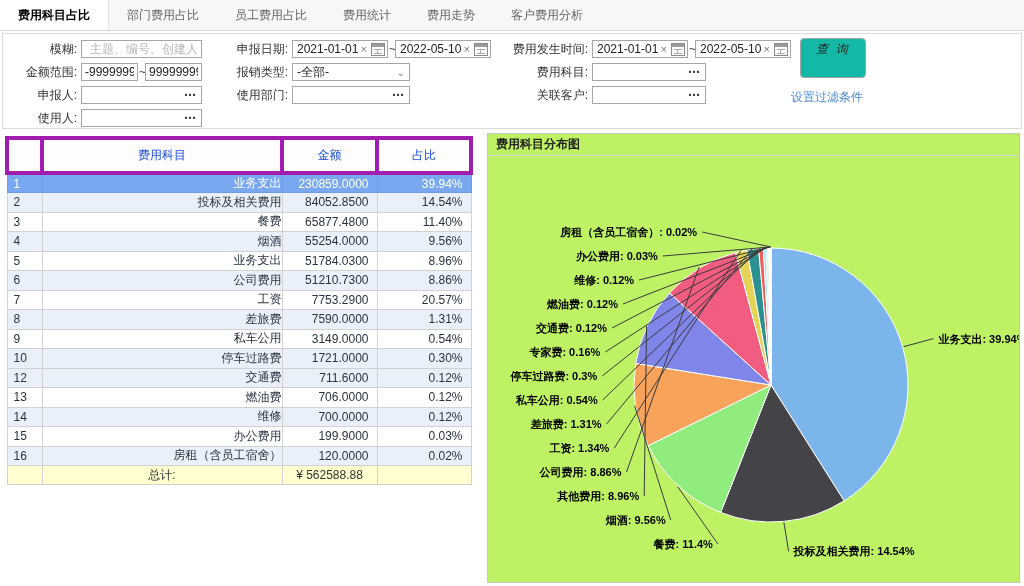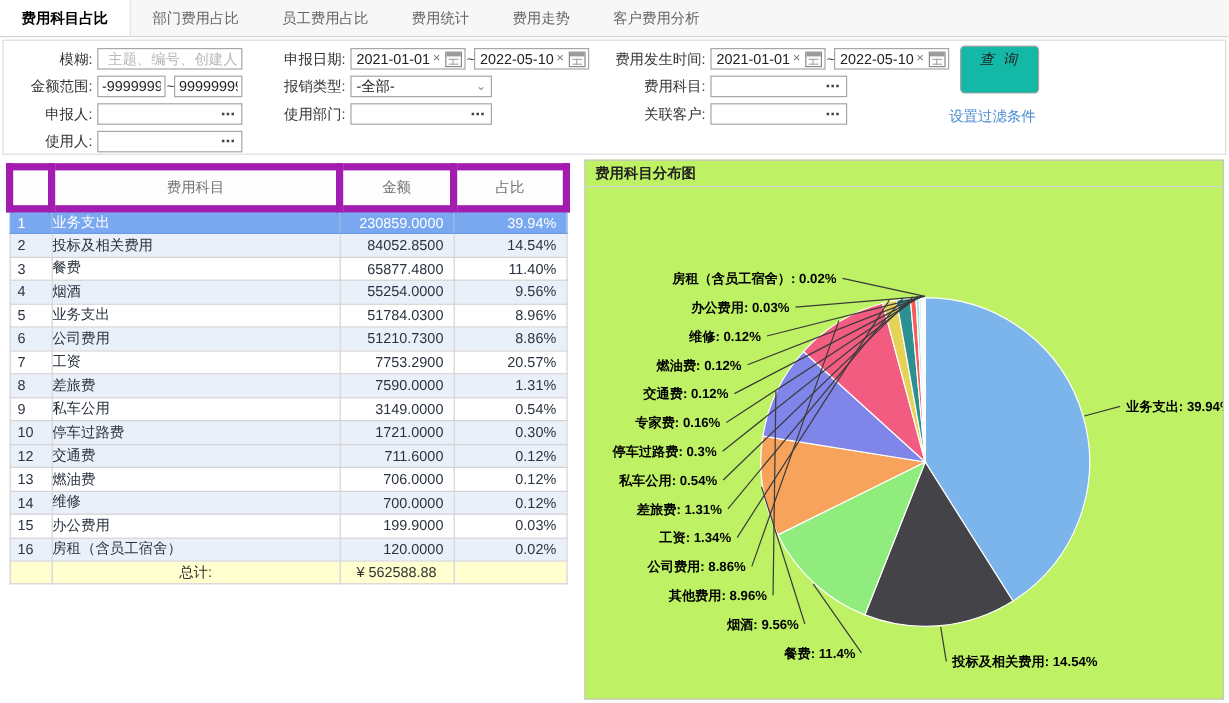--- a/index.html
+++ b/index.html
@@ -25,24 +25,24 @@
       background:linear-gradient(#aaa,#aaa) 0 0/8px 1px no-repeat, linear-gradient(#aaa,#aaa) 0 4px/8px 1px no-repeat, linear-gradient(#aaa,#aaa) 3px 0/1px 5px no-repeat; }
   .tilde { position:absolute; line-height:18px; color:#444; }
   .dots { color:#444; padding:0 4px; cursor:pointer; letter-spacing:1px; font-weight:bold; }
   .chev { margin:0 4px; color:#8a8a8a; font-size:10px; cursor:pointer; }
   .btn-query { position:absolute; width:66px; height:40px; border:1px solid #a6a6a6; border-radius:4px; background:#14b8a6; text-align:center; line-height:20px; color:#222; cursor:pointer; letter-spacing:2px;font-style:italic; }
   .linkblue { position:absolute; color:#4a8bd4; cursor:pointer; line-height:18px; }
 
   
   .tablewrap { position:absolute; left:5px; top:136px; width:464px; }
   table.grid { border-collapse:collapse; table-layout:fixed; width:464px; }
-  table.grid th { height:35px; font-weight:normal; color:#737373; background:#fdfdfd; border:6px solid #a21caf; text-align:center; }
+  table.grid th { height:35px; font-weight:normal; color:#1d4ed8; background:#fdfdfd; border:4px solid #a21caf; text-align:center; }
   table.grid td { height:19.5px; border:1px solid #d2d2d2; color:#2a3340; overflow:hidden; white-space:nowrap; }
   td.c-no { padding-left:6px; text-align:left; }
-  td.c-sub { text-align:left; }
+  td.c-sub { text-align:right; }
   td.c-amt, td.c-pct { text-align:right; padding-right:8px; }
   tr.even td { background:#eaf0f9; }
   tr.sel td { background:#79a8f0; color:#fff; border-color:#6f9de4; }
   tr.total td { background:#ffffcf; color:#333; height:19px; }
   tr.total td.c-sub, tr.total td.c-amt { text-align:center; padding-right:0; }
 
   
   .chartpanel { position:absolute; left:487px; top:133px; width:533px; height:450px; border:1px solid #c6c6c6; background:#bef264; }
   .chartheader { height:22px; line-height:21px; padding-left:8px; font-weight:bold; color:#222; border-bottom:1px solid #d6d6d6; }
   .chartbody { position:relative; width:531px; height:426px; }

